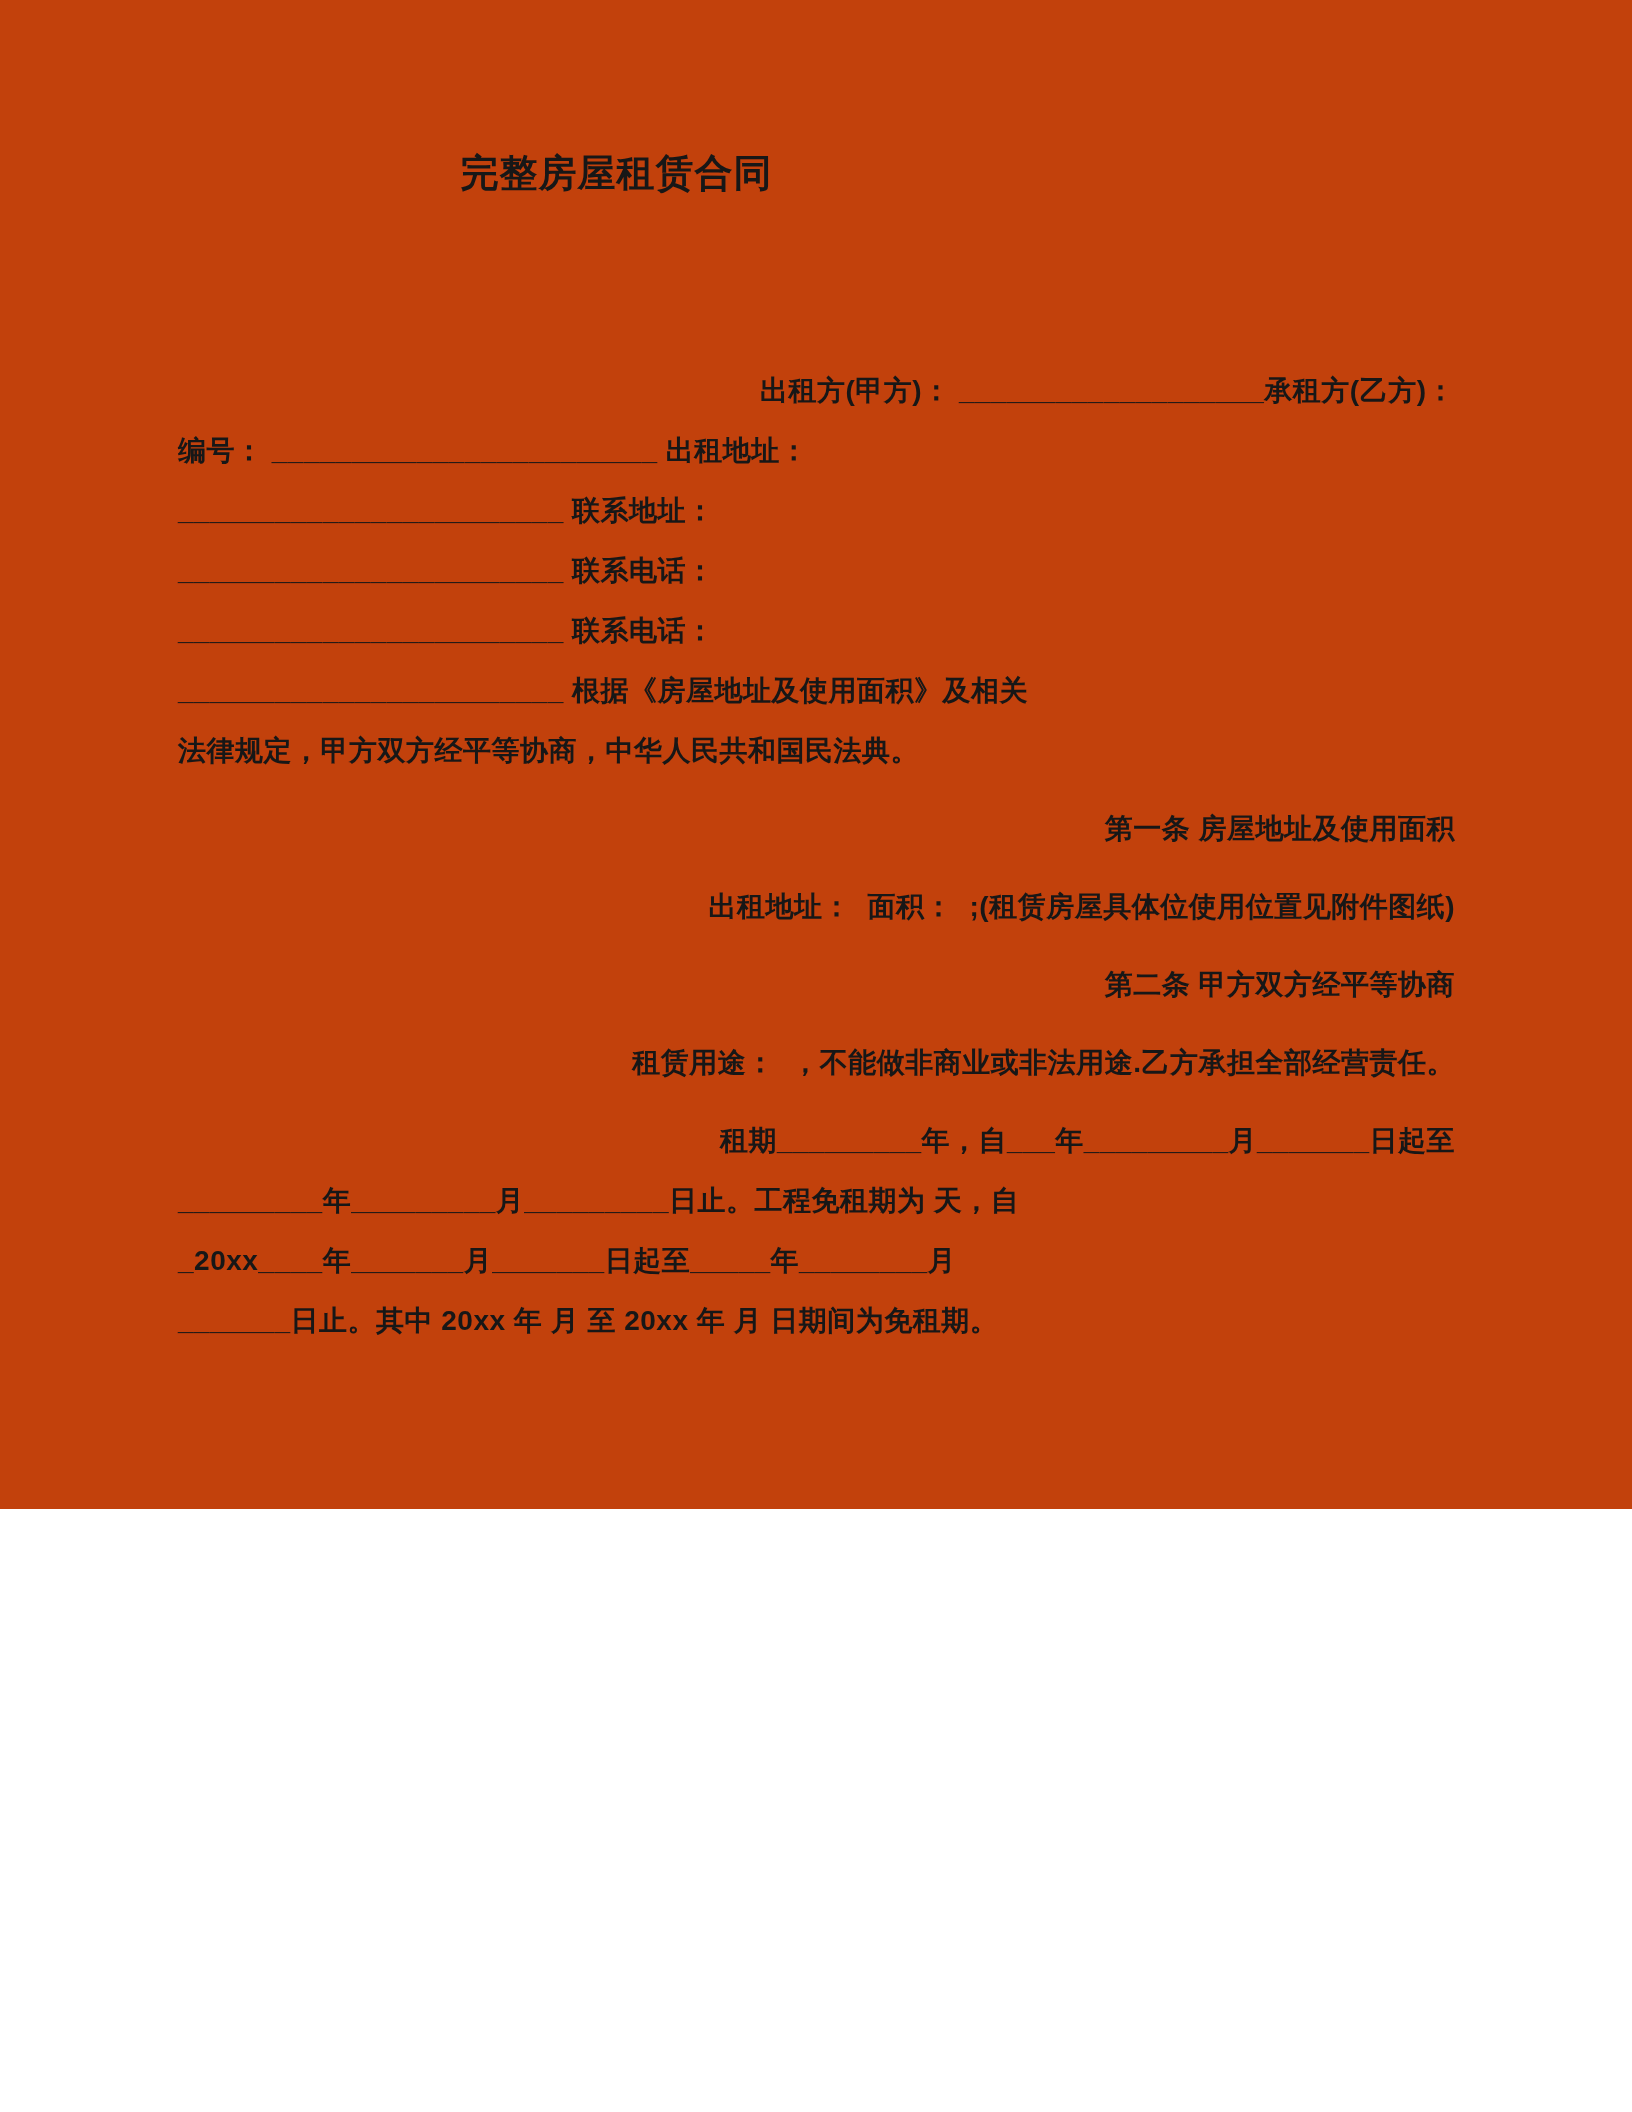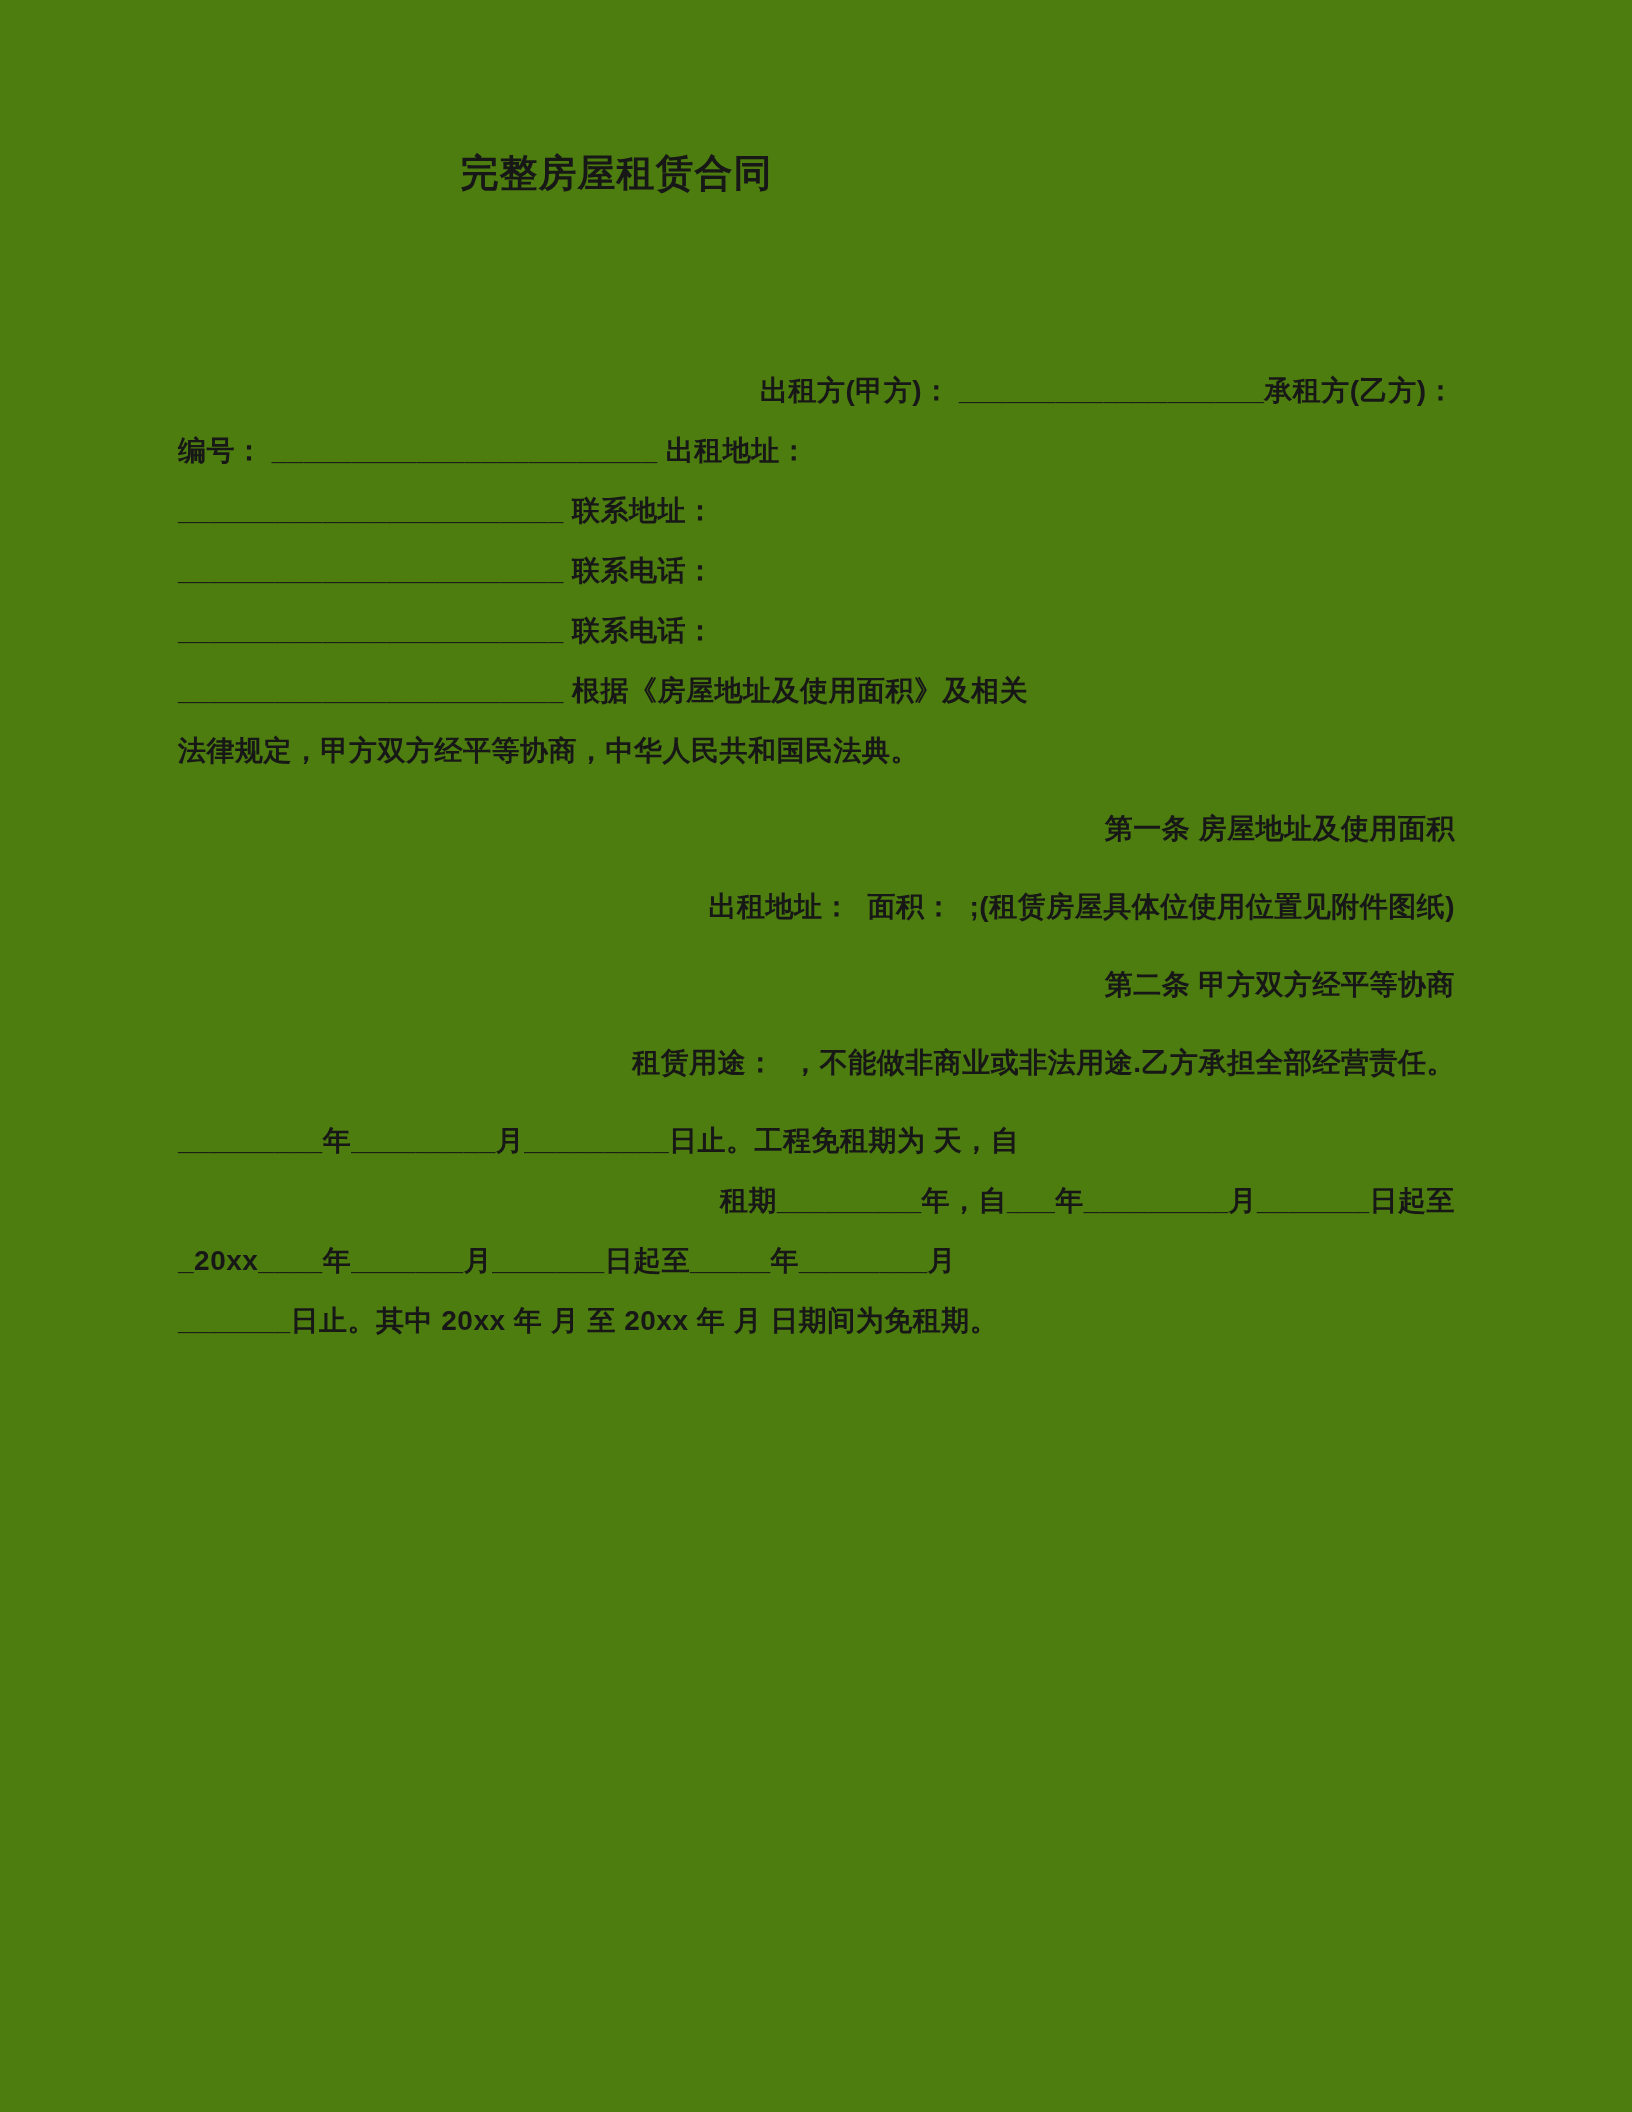--- a/index.html
+++ b/index.html
@@ -4,22 +4,22 @@
 <title>完整房屋租赁合同</title>
 <style>
   html, body {
     margin: 0;
     padding: 0;
     background: #ffffff;
   }
   .page {
     position: relative;
     width: 1632px;
-    height: 2112px;
-    background: #4d7c0f;
+    height: 1509px;
+    background: #c2410c;
     box-sizing: border-box;
     padding: 150px 177px 0 178px;
     overflow: hidden;
     font-family: "Liberation Sans", "DejaVu Sans", sans-serif;
     color: #171717;
   }
   .doc-title {
     margin: 0 0 165px 0;
     padding-right: 400px; 
     font-size: 38px;
@@ -75,20 +75,20 @@
 
     <p class="para">
       <span class="line indent">第二条 甲方双方经平等协商</span>
     </p>
 
     <p class="para">
       <span class="line indent">租赁用途：  ，不能做非商业或非法用途.乙方承担全部经营责任。</span>
     </p>
 
     <p class="para">
+      <span class="line indent">租期_________年，自___年_________月_______日起至</span>
       <span class="line">_________年_________月_________日止。工程免租期为 天，自</span>
-      <span class="line indent">租期_________年，自___年_________月_______日起至</span>
       <span class="line">_20xx____年_______月_______日起至_____年________月</span>
       <span class="line">_______日止。其中 20xx 年 月 至 20xx 年 月 日期间为免租期。</span>
     </p>
 
   </div>
 </div>
 
 </body></html>

